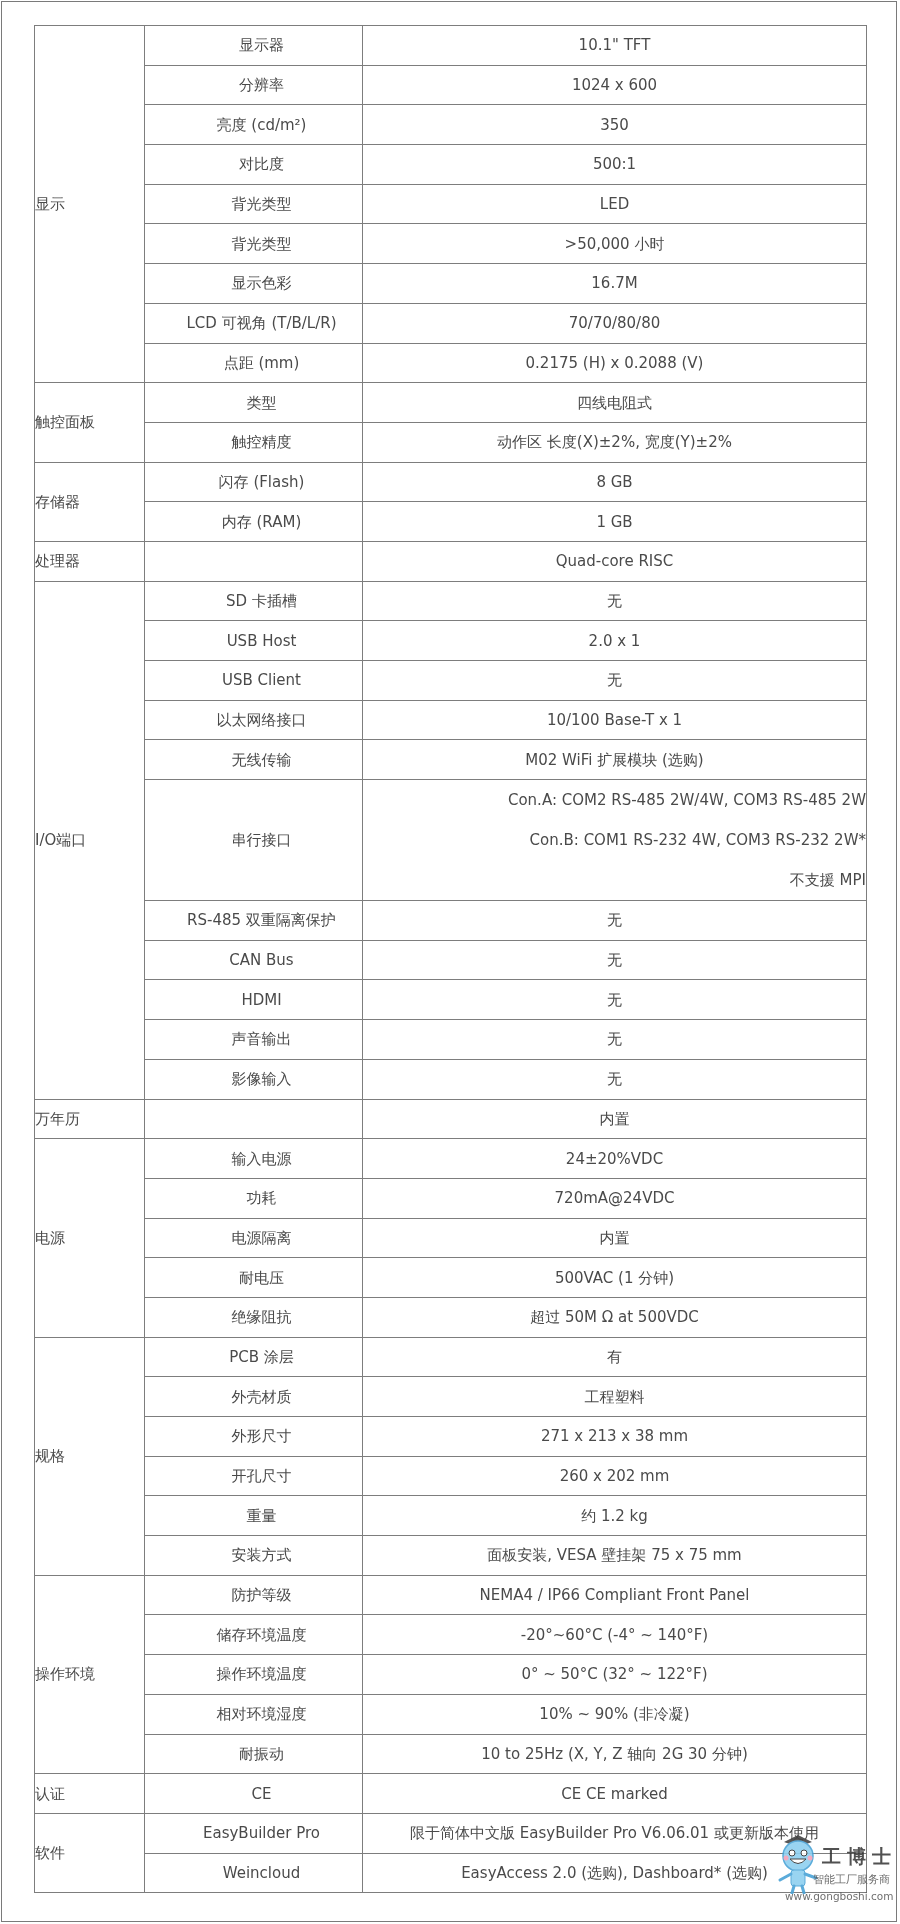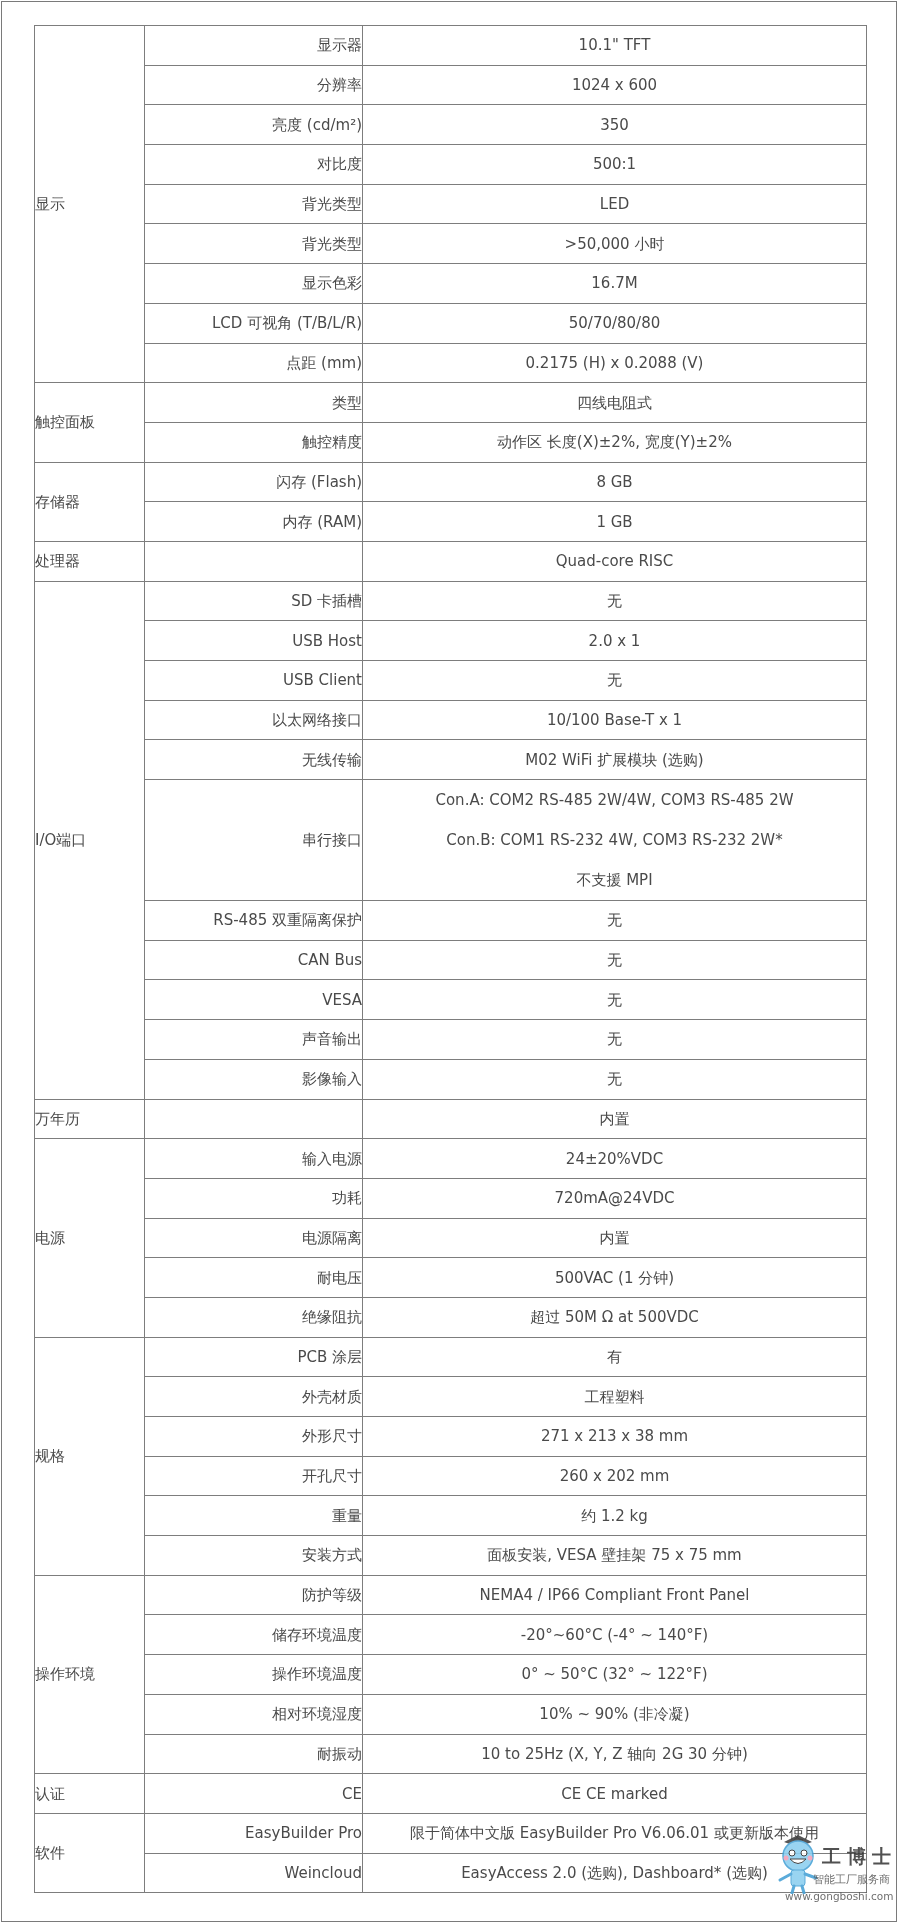--- a/index.html
+++ b/index.html
@@ -5,23 +5,23 @@
   html, body { margin: 0; padding: 0; background: #ffffff; }
   body { width: 900px; height: 1924px; position: relative; overflow: hidden;
          font-family: "DejaVu Sans", "Liberation Sans", sans-serif; color: #4a4a4a; }
   .frame { position: absolute; left: 1px; top: 1px; width: 896px; height: 1921px;
            border: 1px solid #7a7a7a; box-sizing: border-box; }
   table.spec { position: absolute; left: 34px; top: 25px; width: 833px;
                border-collapse: collapse; table-layout: fixed; }
   table.spec td { border: 1.5px solid #7d7d7d; height: 38.7px; padding: 0;
                   font-size: 15px; line-height: 18px; vertical-align: middle; }
   td.group { width: 109px; text-align: left; border-left-color: #b5b5b5; }
-  td.label { width: 218px; text-align: right; padding-left: 16px !important; box-sizing: border-box; margin-left: 44px; }
+  td.label { width: 218px; text-align: center; padding-left: 16px !important; box-sizing: border-box; margin-left: 44px; }
   td.value { text-align: center; }
-  td.multi { height: 118px !important; }
+  td.multi { height: 118px !important; text-align: right; }
   td.multi div { line-height: 40px; }
   .watermark { position: absolute; left: 772px; top: 1832px; width: 128px; height: 90px; pointer-events: none; }
   .wm-brand { position: absolute; left: 50px; top: 12px; font-family: "DejaVu Serif", serif;
               font-size: 19px; letter-spacing: 6px; color: #333; font-weight: bold; opacity: .85; text-align: center; }
   .wm-sub { position: absolute; left: 41px; top: 40px; font-size: 11px; color: #555; opacity: .85; }
   .wm-url { position: absolute; left: 13px; top: 58px; font-size: 10.5px; color: #555; opacity: .85; }
   .wm-mascot { position: absolute; left: 0px; top: 0px; opacity: .9; }
 </style>
 </head>
 <body>
@@ -54,21 +54,21 @@
       <tr>
         <td class="label">背光类型</td>
         <td class="value">&gt;50,000 小时</td>
       </tr>
       <tr>
         <td class="label">显示色彩</td>
         <td class="value">16.7M</td>
       </tr>
       <tr>
         <td class="label">LCD 可视角 (T/B/L/R)</td>
-        <td class="value">50/70/80/80</td>
+        <td class="value">70/70/80/80</td>
       </tr>
       <tr>
         <td class="label">点距 (mm)</td>
         <td class="value">0.2175 (H) x 0.2088 (V)</td>
       </tr>
       <tr>
         <td class="group" rowspan="2">触控面板</td>
         <td class="label">类型</td>
         <td class="value">四线电阻式</td>
       </tr>
@@ -121,21 +121,21 @@
       </tr>
       <tr>
         <td class="label">RS-485 双重隔离保护</td>
         <td class="value">无</td>
       </tr>
       <tr>
         <td class="label">CAN Bus</td>
         <td class="value">无</td>
       </tr>
       <tr>
-        <td class="label">VESA</td>
+        <td class="label">HDMI</td>
         <td class="value">无</td>
       </tr>
       <tr>
         <td class="label">声音输出</td>
         <td class="value">无</td>
       </tr>
       <tr>
         <td class="label">影像输入</td>
         <td class="value">无</td>
       </tr>

